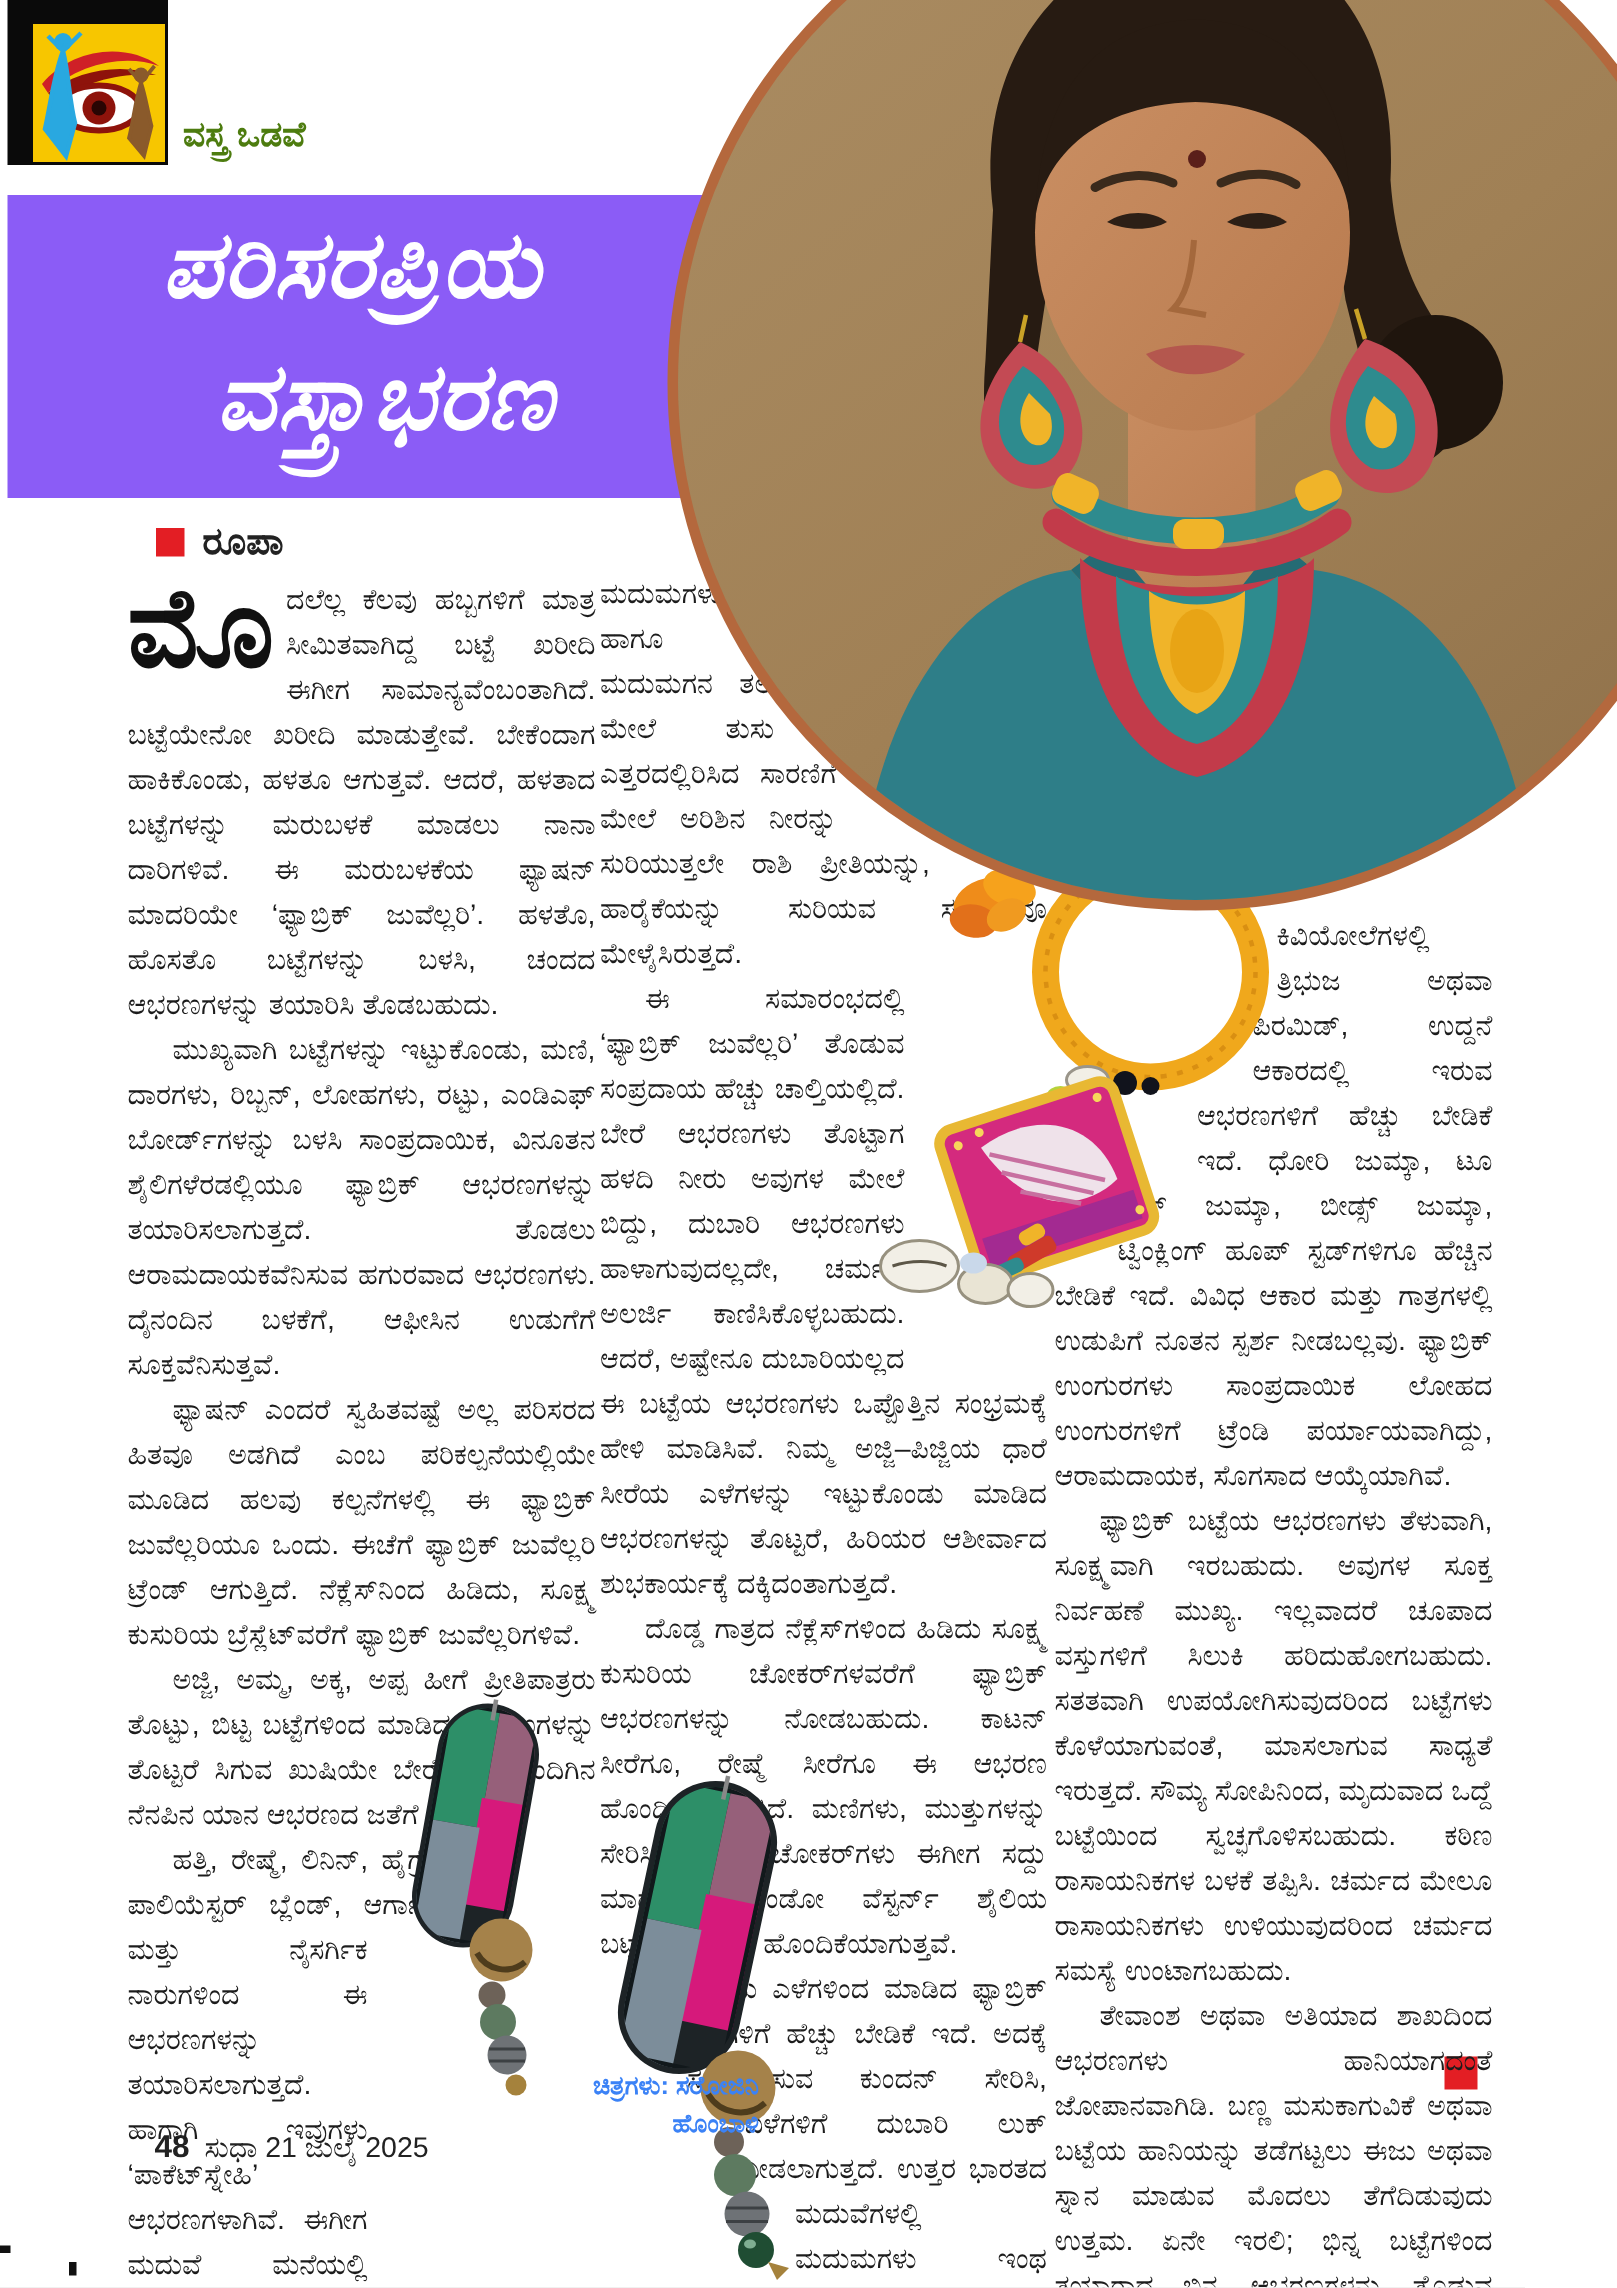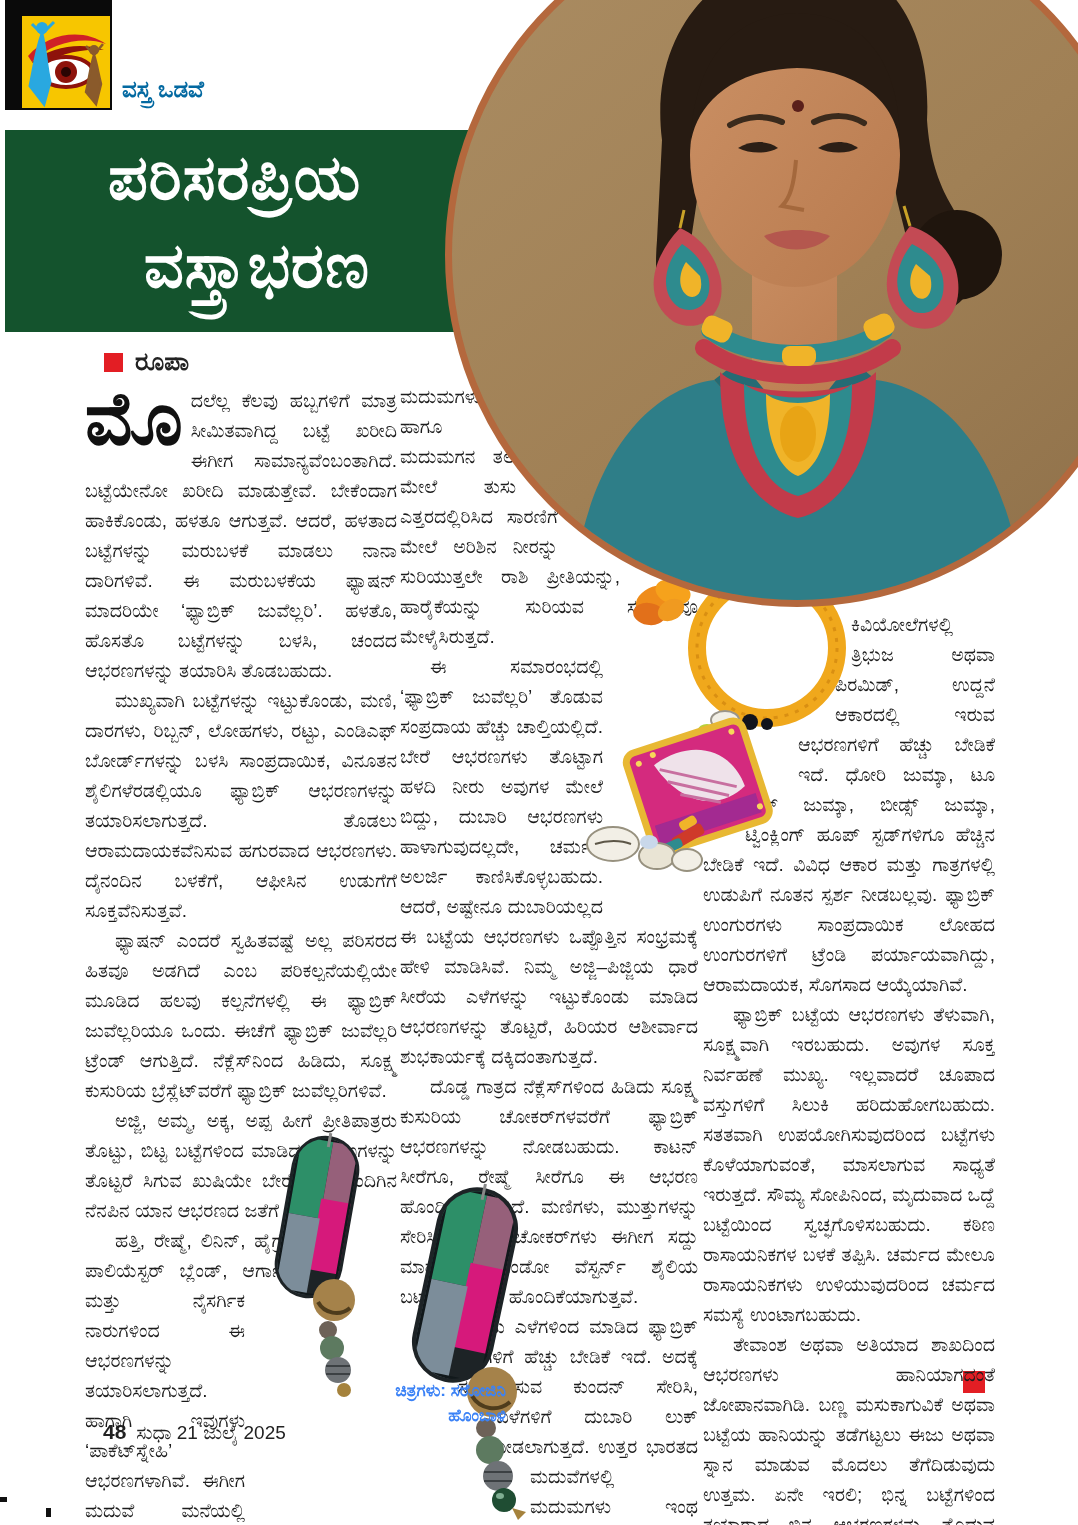--- a/index.html
+++ b/index.html
@@ -4,24 +4,24 @@
 <style>
   html,body{margin:0;padding:0;background:#e8e8e8;}
   #page{
     position:relative;width:1078px;height:1525px;margin:0 auto;
     background:#ffffff;overflow:hidden;
     font-family:"Liberation Sans","DejaVu Sans",sans-serif;color:#1c1c1c;
   }
   
   .logo-box{position:absolute;left:5px;top:0;width:107px;height:110px;background:#0a0a0a;}
   .logo-box svg{position:absolute;right:2px;bottom:2px;}
-  .section-label{position:absolute;left:122px;top:76px;font-size:23px;font-weight:bold;color:#0369a1;}
+  .section-label{position:absolute;left:122px;top:76px;font-size:23px;font-weight:bold;color:#4d7c0f;}
   .title-box{
     position:absolute;left:5px;top:130px;width:615px;height:202px;
-    background:#14532d;border-radius:0 14px 14px 0;z-index:2;
+    background:#8b5cf6;border-radius:0 14px 14px 0;z-index:2;font-style:italic;
   }
   .title-box .l1,.title-box .l2{
     position:absolute;left:103px;color:#ffffff;font-weight:bold;font-size:62px;letter-spacing:1px;white-space:nowrap;
   }
   .title-box .l1{top:12px;}
   .title-box .l2{top:100px;margin-left:36px;}
   
   .portrait{
     position:absolute;left:445px;top:-97px;width:690px;height:690px;border-radius:50%;
     border:7px solid #b4683d;overflow:hidden;z-index:3;

